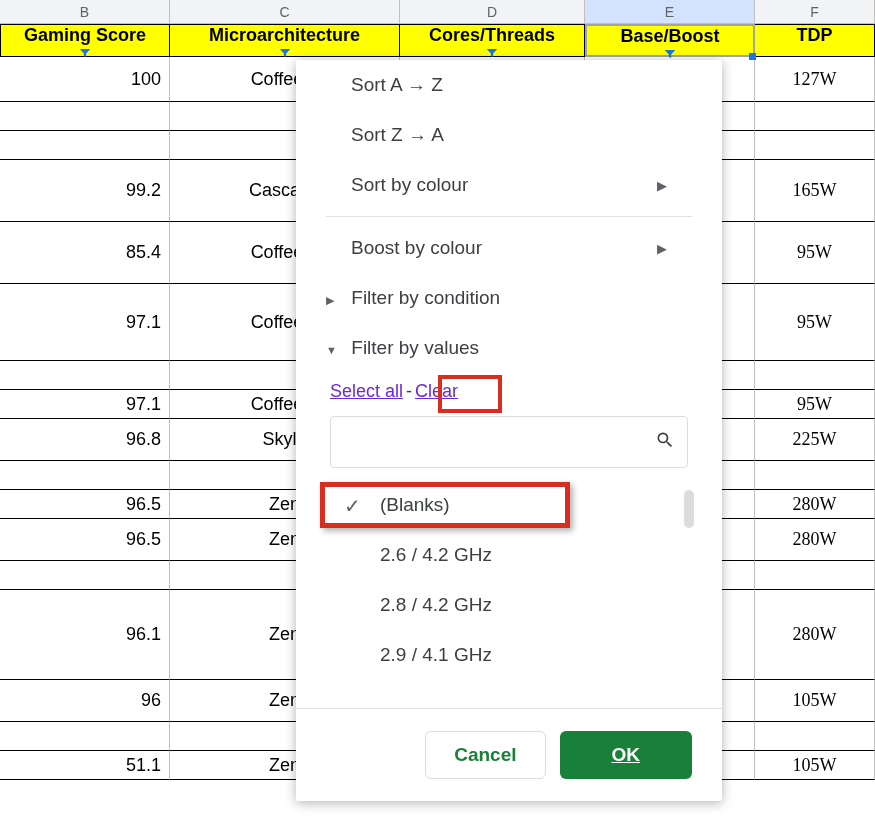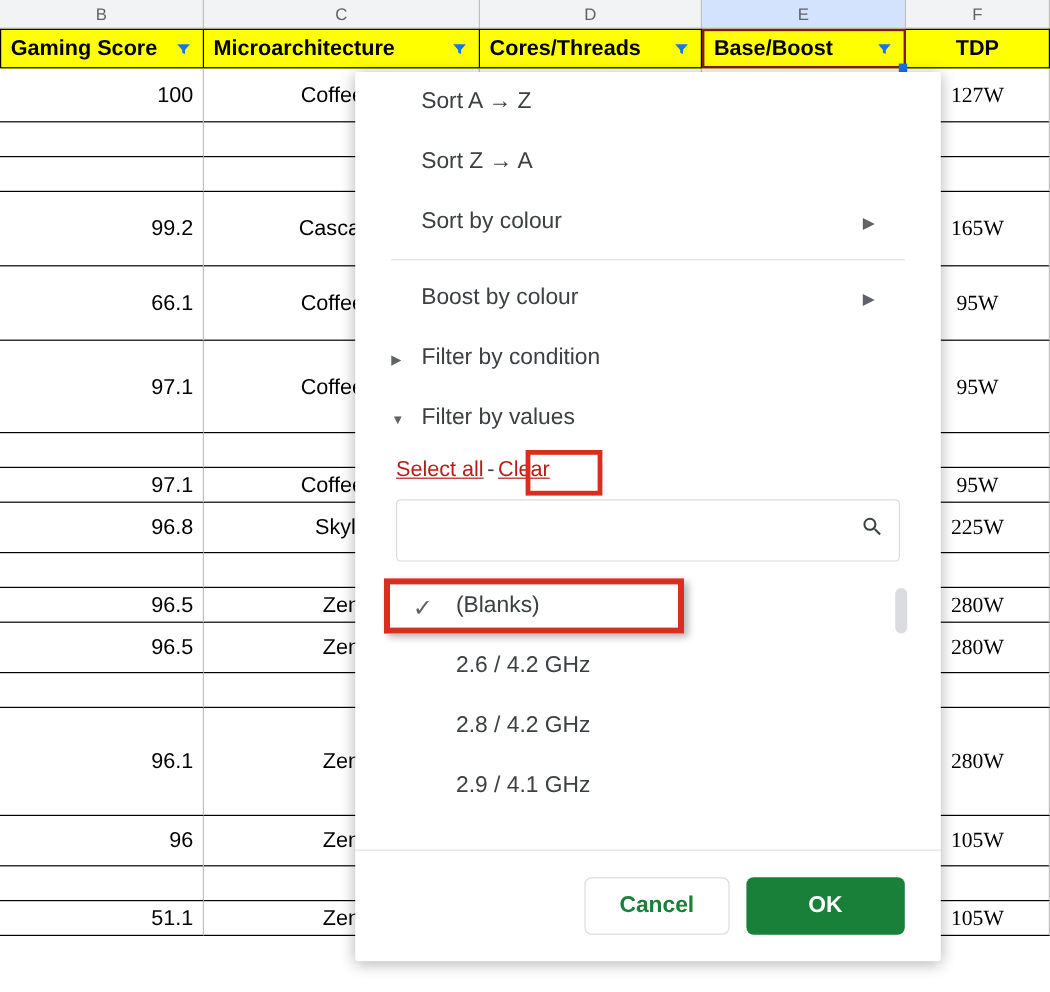--- a/index.html
+++ b/index.html
@@ -11,23 +11,23 @@
     .col-header { background: #f1f3f4; border-right: 1px solid #c0c0c0; border-bottom: 1px solid #c0c0c0; text-align: center; font-size: 14px; color: #5f6368; line-height: 24px; }
     .col-header.selected { background: #d3e3fd; }
     
     .col-B { width: 170px; }
     .col-C { width: 230px; }
     .col-D { width: 185px; }
     .col-E { width: 170px; }
     .col-F { width: 120px; }
     
     .data-headers { display: flex; height: 33px; }
-    .data-header { background: #ffff00; border: 1px solid #000; border-left: none; font-weight: bold; padding: 0 8px; display: flex; align-items: center; justify-content: space-between; font-size: 18px; }
+    .data-header { background: #ffff00; border: 1px solid #000; border-left: none; font-weight: bold; padding: 0 8px; display: flex; align-items: center; justify-content: space-between; font-size: 18px; flex-direction: column; }
     .data-header:first-child { border-left: 1px solid #000; }
-    .data-header.selected { border: 2px solid #7f1d1d; background: #ffff00; position: relative; }
+    .data-header.selected { border: 2px solid #a3a3a3; background: #ffff00; position: relative; }
     
     .filter-icon { width: 16px; height: 16px; display: inline-flex; align-items: center; justify-content: center; color: #1a73e8; }
     .filter-icon svg { width: 14px; height: 14px; }
     
     .rows { }
     .row { display: flex; }
     .cell { border-right: 1px solid #c0c0c0; border-bottom: 1px solid #000; height: 29px; padding: 0 8px; display: flex; align-items: center; justify-content: center; font-size: 18px; }
     .cell-B { width: 170px; justify-content: flex-end; }
     .cell-C { width: 230px; }
     .cell-D { width: 185px; }
@@ -37,21 +37,21 @@
     .row-tall .cell { height: 42px; }
     .row-45 .cell { height: 45px; }
     .row-62 .cell { height: 62px; }
     .row-77 .cell { height: 77px; }
     .row-90 .cell { height: 90px; }
     
     .filter-menu {
       position: absolute;
       top: 60px;
       left: 296px;
-      width: 488px;
+      width: 426px;
       background: #fff;
       box-shadow: 0 2px 12px rgba(0,0,0,0.3);
       z-index: 100;
       border-radius: 2px;
       padding-bottom: 0;
     }
     
     .menu-item {
       padding: 14px 55px;
       font-size: 19px;
@@ -62,21 +62,21 @@
       cursor: pointer;
     }
     
     .menu-divider { height: 1px; background: #e0e0e0; margin: 6px 30px; }
     
     .menu-item-expand { padding-left: 30px; }
     .expand-arrow { width: 20px; display: inline-block; color: #5f6368; font-size: 11px; }
     .sub-arrow { font-size: 13px; color: #5f6368; }
     
     .filter-links { padding: 8px 34px 14px; font-size: 18px; position: relative; }
-    .filter-links a { color: #b91c1c; text-decoration: underline; cursor: pointer; }
+    .filter-links a { color: #6d28d9; text-decoration: underline; cursor: pointer; }
     .link-sep { color: #3c4043; margin: 0 3px; }
     
     .highlight-box-clear {
       position: absolute;
       top: 2px;
       left: 142px;
       width: 64px;
       height: 38px;
       border: 4px solid #d92d20;
       pointer-events: none;
@@ -143,21 +143,21 @@
       height: 48px;
       padding: 0 28px;
       border-radius: 6px;
       font-size: 19px;
       font-weight: 600;
       cursor: pointer;
       border: 1px solid #dadce0;
       background: #fff;
       color: #188038;
     }
-    .btn-ok { background: #188038; color: #fff; border: none; padding: 0 52px; }
+    .btn-ok { background: #188038; color: #fff; border: none; padding: 0 52px; text-decoration: underline; }
     
     .selection-handle {
       position: absolute;
       width: 7px;
       height: 7px;
       background: #1a73e8;
       top: 53px;
       left: 749px;
       z-index: 50;
     }
@@ -235,21 +235,21 @@
         <div class="cell cell-F"></div>
       </div>
       <div class="row row-62">
         <div class="cell cell-B">99.2</div>
         <div class="cell cell-C">Cascade</div>
         <div class="cell cell-D"></div>
         <div class="cell cell-E"></div>
         <div class="cell cell-F">165W</div>
       </div>
       <div class="row row-62">
-        <div class="cell cell-B">66.1</div>
+        <div class="cell cell-B">85.4</div>
         <div class="cell cell-C">Coffee L</div>
         <div class="cell cell-D"></div>
         <div class="cell cell-E"></div>
         <div class="cell cell-F">95W</div>
       </div>
       <div class="row row-77">
         <div class="cell cell-B">97.1</div>
         <div class="cell cell-C">Coffee L</div>
         <div class="cell cell-D"></div>
         <div class="cell cell-E"></div>

